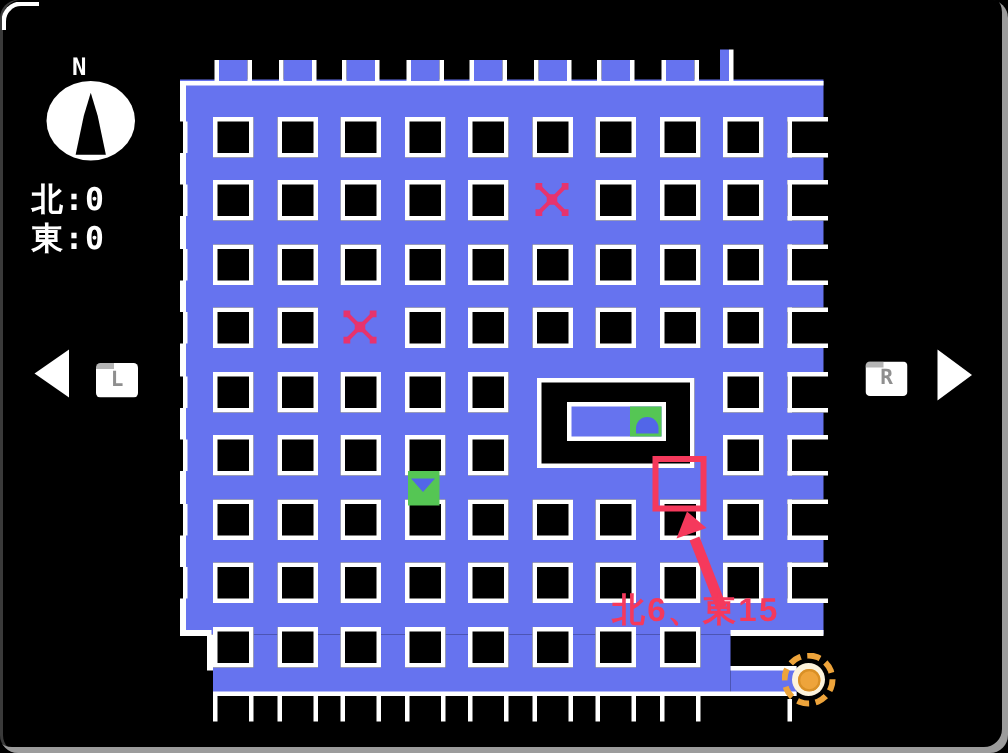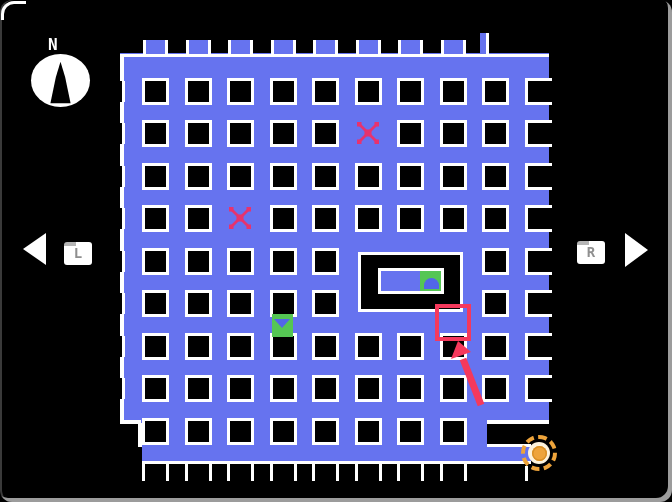--- a/index.html
+++ b/index.html
@@ -61,20 +61,24 @@
 <body>
 
 <div class="screen">
   <div class="corner-glare"></div>
 
   <div class="compass-n">N</div>
   <div class="compass-disc">
     <div class="compass-needle"></div>
   </div>
 
+  <div class="coords">
+    <div><span>北</span><span>:</span><span>0</span></div>
+    <div><span>東</span><span>:</span><span>0</span></div>
+  </div>
 
   <div class="arrow-left"></div>
   <div class="btn-key btn-l">L</div>
   <div class="btn-key btn-r">R</div>
   <div class="arrow-right"></div>
 
   <div id="maze">
       <div class="f" style="left: 120px; top: 53px; width: 429px; height: 370px;"></div>
       <div class="f" style="left: 141.5px; top: 423px; width: 345.5px; height: 41px;"></div>
       <div class="f" style="left: 487px; top: 444px; width: 44px; height: 20px;"></div>
@@ -257,13 +261,14 @@
         <svg width="52" height="74" viewBox="0 0 52 74">
   <line x1="37" y1="68" x2="19" y2="22" stroke="#f5395c" stroke-width="7"></line>
   <polygon points="14,4 27,15 7,22" fill="#f5395c"></polygon>
         </svg>
       </div>
       <div class="tg-outer" style="left: 521px; top: 435px; width: 36px; height: 36px;"></div>
       <div class="tg-ring" style="left: 528px; top: 442px; width: 22px; height: 22px;"></div>
       <div class="tg-core" style="left: 531.5px; top: 445.5px; width: 15px; height: 15px;"></div>
     </div>
 
+  <div id="annotation-note" style="left: 408px; top: 392px;">北6、東15</div>
 </div>
 
 </body></html>

